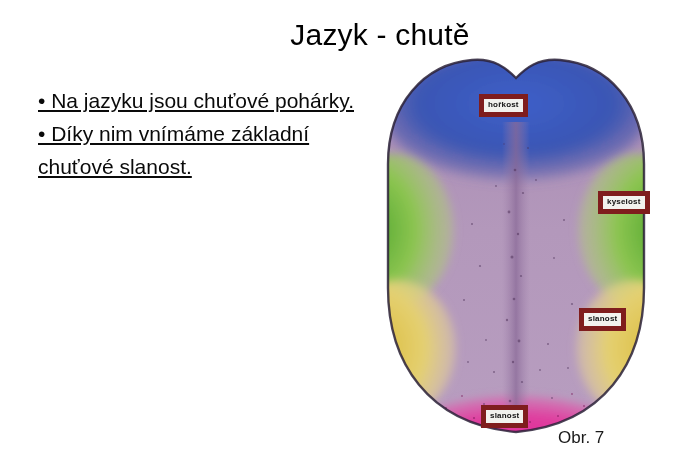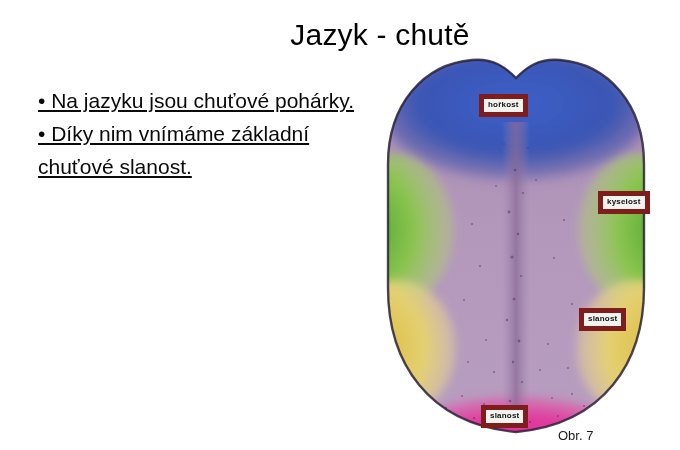--- a/index.html
+++ b/index.html
@@ -75,21 +75,21 @@
     font-family: "Liberation Sans", sans-serif;
   }
   .label-bitter { left: 103px; top: 42px; }
   .label-sour   { left: 222px; top: 139px; }
   .label-salty  { left: 203px; top: 256px; }
   .label-sweet  { left: 105px; top: 353px; }
   .figure-caption {
     position: absolute;
     left: 558px;
     top: 428px;
-    font-size: 13px;
+    font-size: 17px;
     color: #1a1a1a;
     font-family: "Liberation Sans", sans-serif;
   }
   .speckles {
     pointer-events: none;
   }
 </style>
 </head>
 <body>
 

